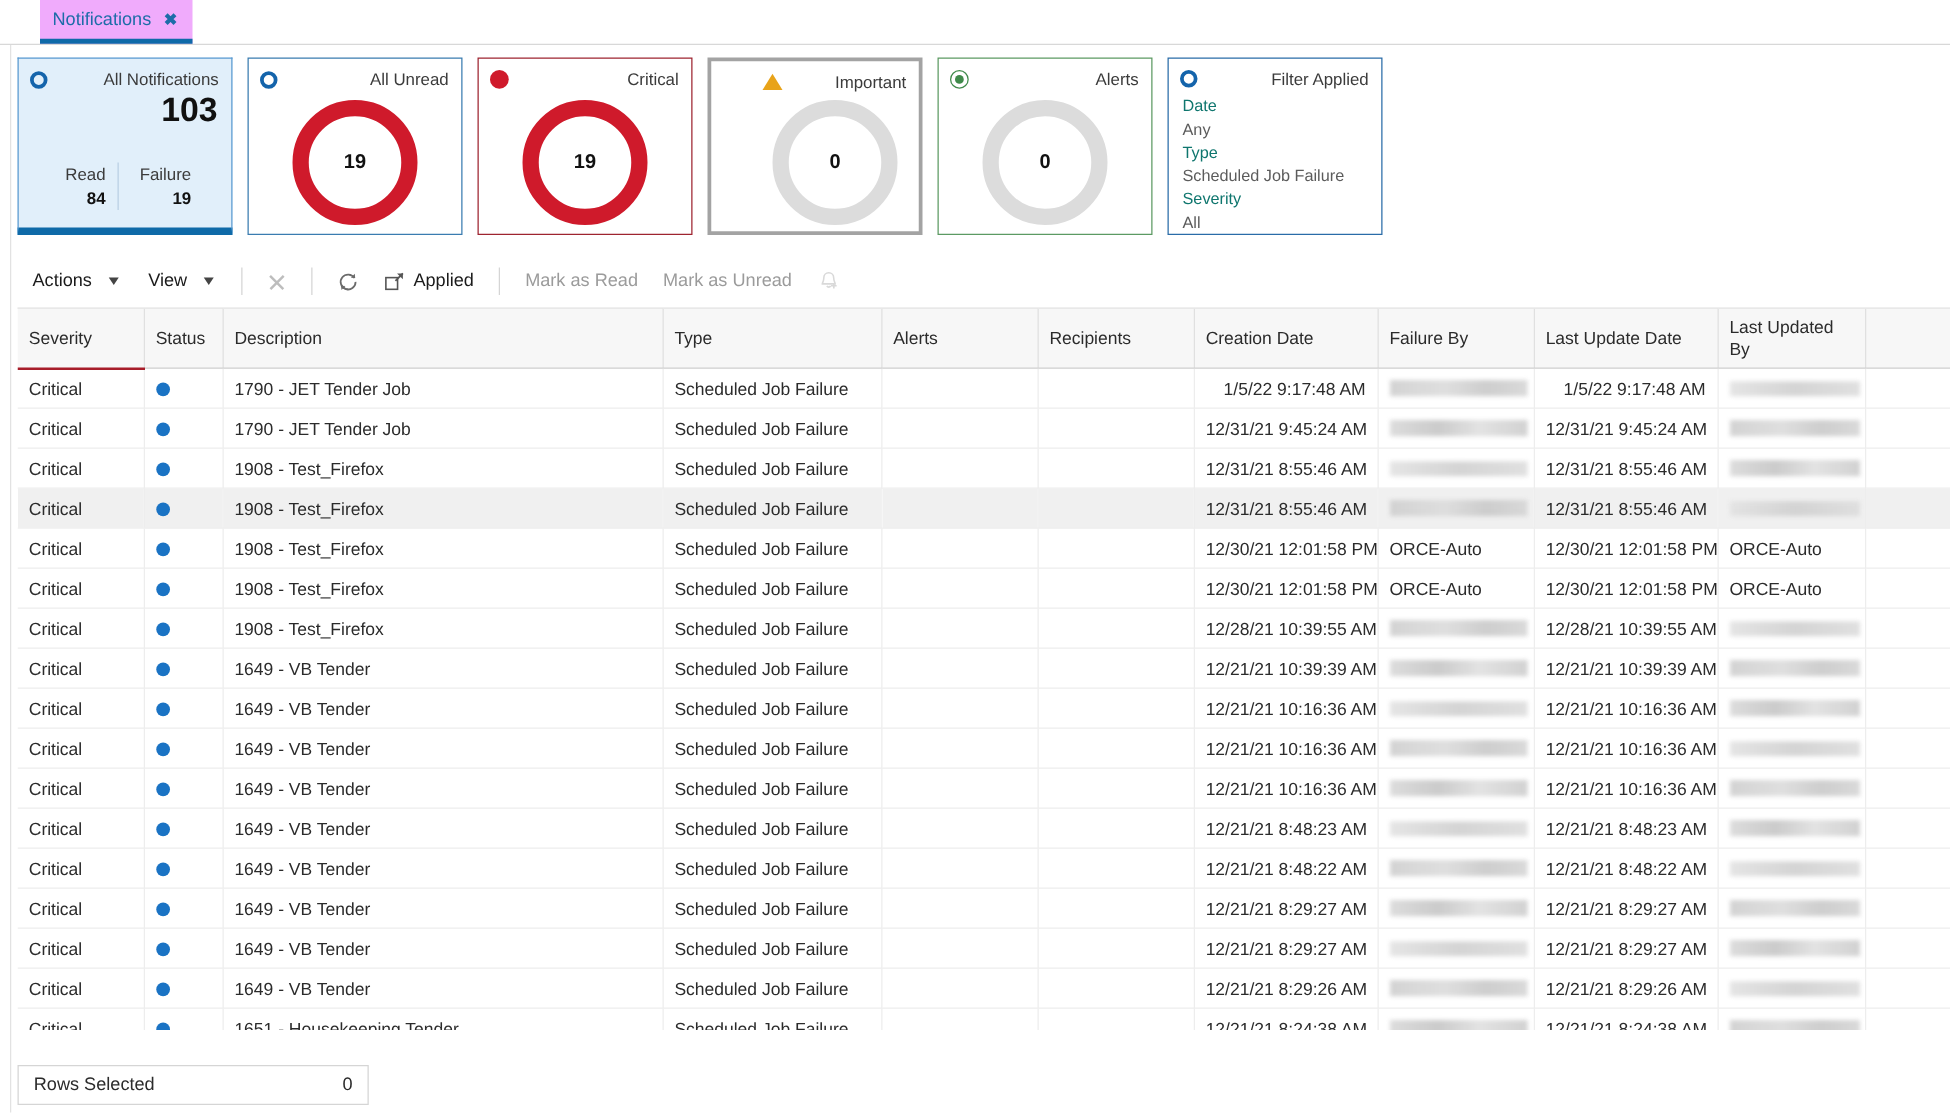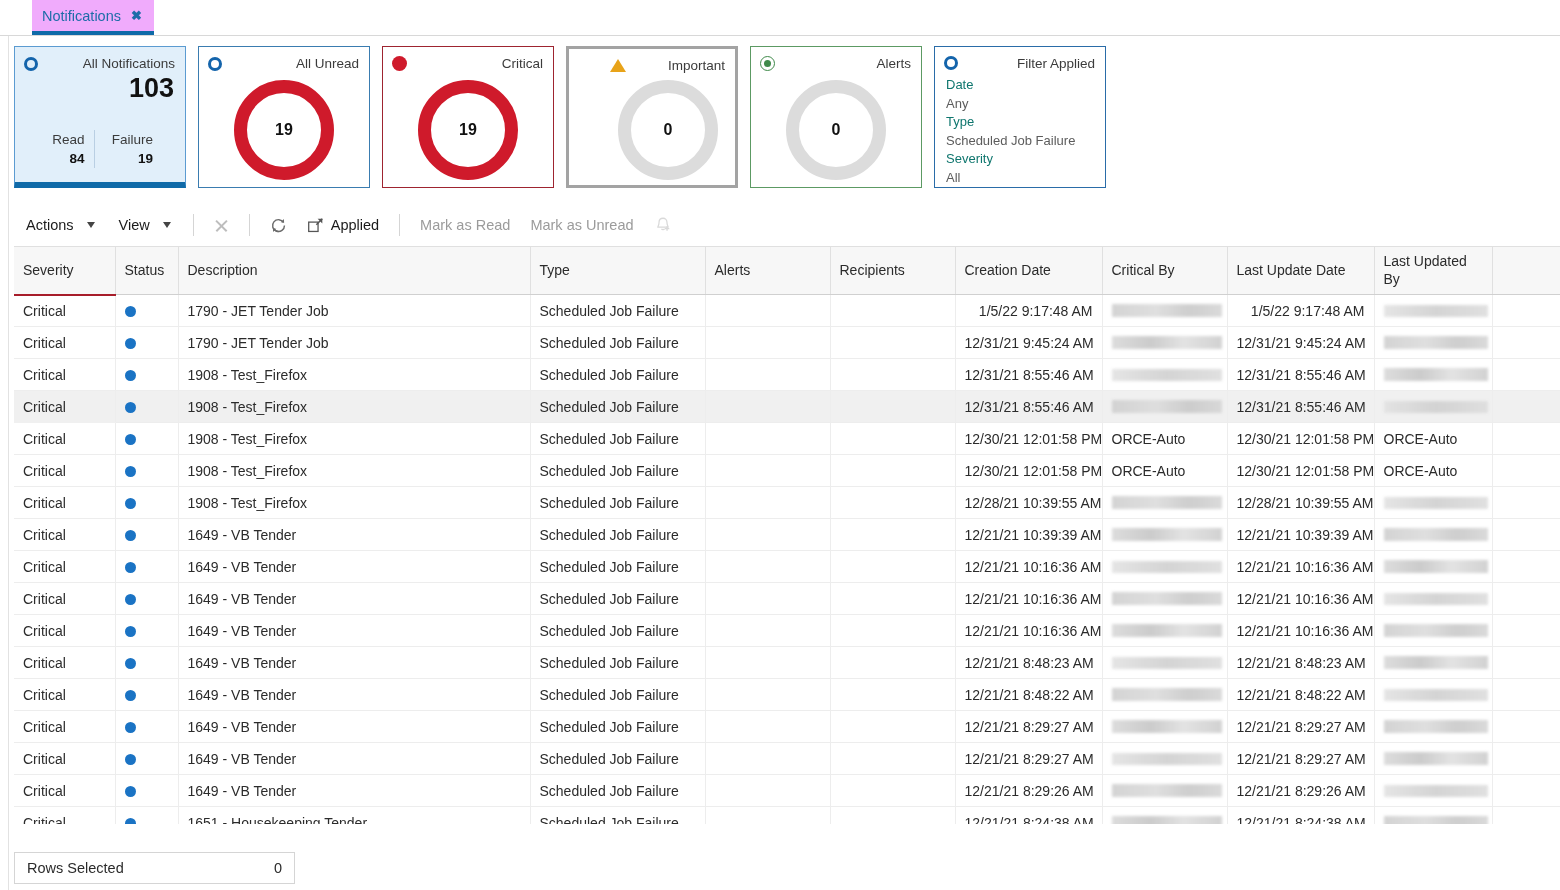--- a/index.html
+++ b/index.html
@@ -480,21 +480,21 @@
     </colgroup>
     <thead>
       <tr>
         <th class="sev-head">Severity</th>
         <th>Status</th>
         <th>Description</th>
         <th>Type</th>
         <th>Alerts</th>
         <th>Recipients</th>
         <th>Creation Date</th>
-        <th>Critical By</th>
+        <th>Failure By</th>
         <th>Last Update Date</th>
         <th>Last Updated By</th>
         <th></th>
       </tr>
     </thead>
     <tbody>
         <tr>
           <td class="sev">Critical</td>
           <td class="status"><span class="dot-blue"></span></td>
           <td>1790 - JET Tender Job</td>

